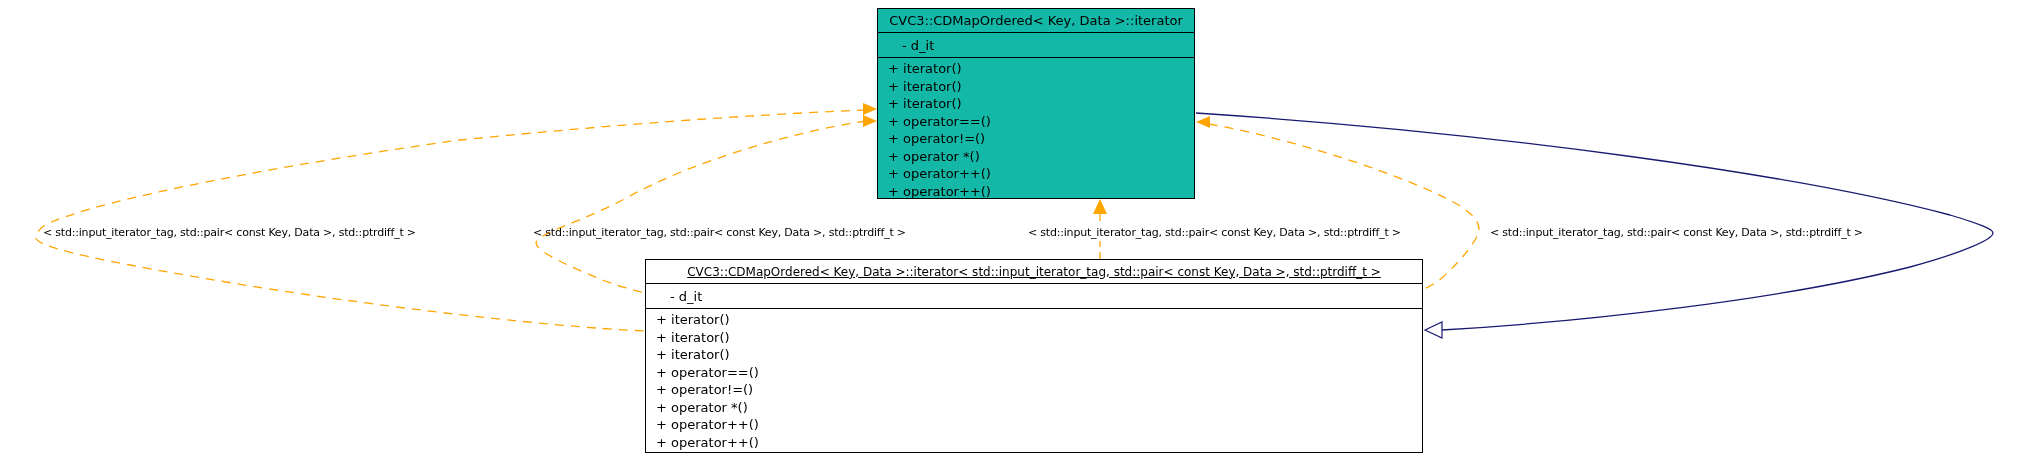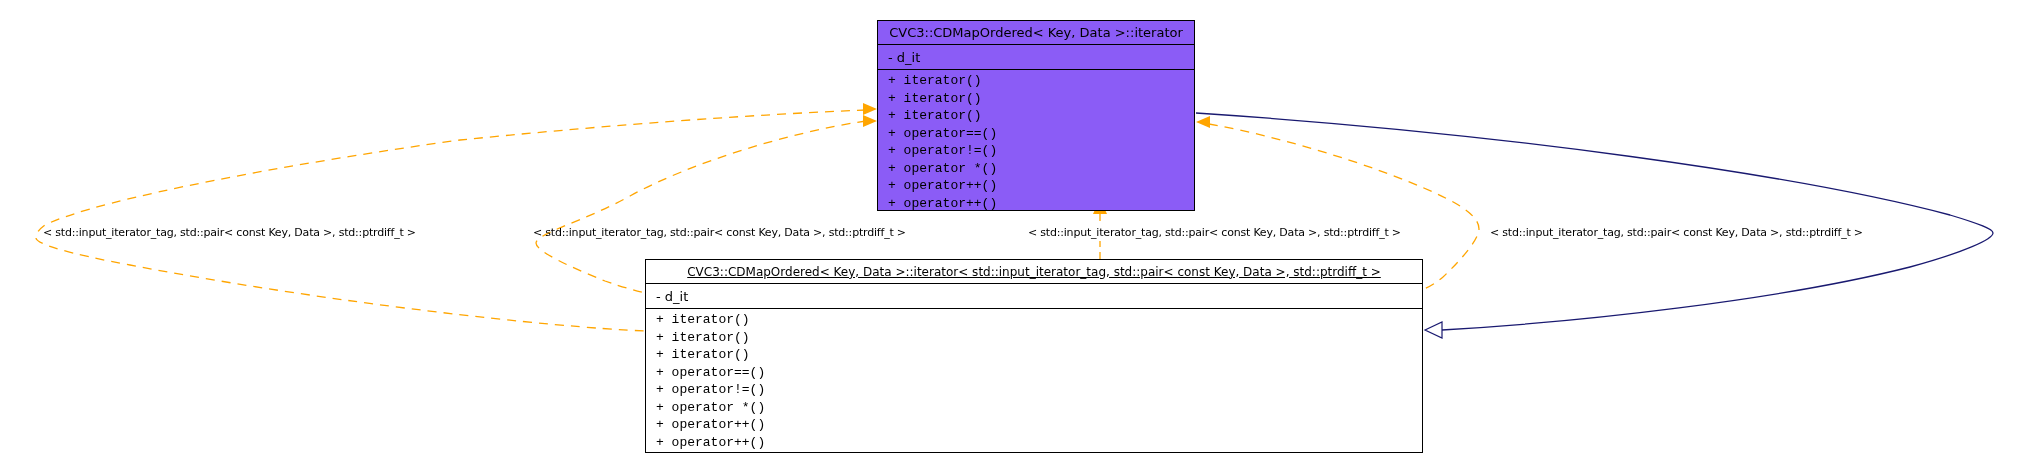--- a/index.html
+++ b/index.html
@@ -23,29 +23,28 @@
     height:24px;
     border-bottom:1px solid #000;
     display:flex;align-items:center;justify-content:center;
     white-space:nowrap;
     box-sizing:border-box;
   }
   .uml-attrs{
     height:25px;
     border-bottom:1px solid #000;
     display:flex;align-items:center;
-    padding-left:10px;
+    padding-left:24px;
     box-sizing:border-box;
     white-space:nowrap;
   }
   .uml-methods{
     padding:2px 0 0 10px;
     line-height:17.5px;
     white-space:nowrap;
-    font-family:Liberation Mono, monospace;
   }
   .edge-label{
     position:absolute;
     top:226px;
     font-size:11px;
     letter-spacing:-0.2px;
     white-space:nowrap;
   }
 </style>
 </head>
@@ -80,21 +79,21 @@
       <path d="M 1196 113 C 1500 133 1800 175 1950 215 C 1980 224 1993 229 1993 233 C 1993 239 1965 252 1910 267 C 1780 300 1580 322 1442 330" fill="none" stroke="#191970" stroke-width="1.3"></path>
       <polygon points="1425,330 1442,322 1442,338" fill="#ffffff" stroke="#191970" stroke-width="1.2"></polygon>
     </g>
   </svg>
 
   <div class="edge-label" style="left:43px">&lt; std::input_iterator_tag, std::pair&lt; const Key, Data &gt;, std::ptrdiff_t &gt;</div>
   <div class="edge-label" style="left:533px">&lt; std::input_iterator_tag, std::pair&lt; const Key, Data &gt;, std::ptrdiff_t &gt;</div>
   <div class="edge-label" style="left:1028px">&lt; std::input_iterator_tag, std::pair&lt; const Key, Data &gt;, std::ptrdiff_t &gt;</div>
   <div class="edge-label" style="left:1490px">&lt; std::input_iterator_tag, std::pair&lt; const Key, Data &gt;, std::ptrdiff_t &gt;</div>
 
-  <div class="uml-node" style="left:877px;top:8px;width:318px;height:191px;background:#8b5cf6;margin-top:12px;">
+  <div class="uml-node" style="left:877px;top:8px;width:318px;height:191px;background:#14b8a6;">
     <div class="uml-head">CVC3::CDMapOrdered&lt; Key, Data &gt;::iterator</div>
     <div class="uml-attrs">- d_it</div>
     <div class="uml-methods">
       <div>+ iterator()</div>
       <div>+ iterator()</div>
       <div>+ iterator()</div>
       <div>+ operator==()</div>
       <div>+ operator!=()</div>
       <div>+ operator *()</div>
       <div>+ operator++()</div>

